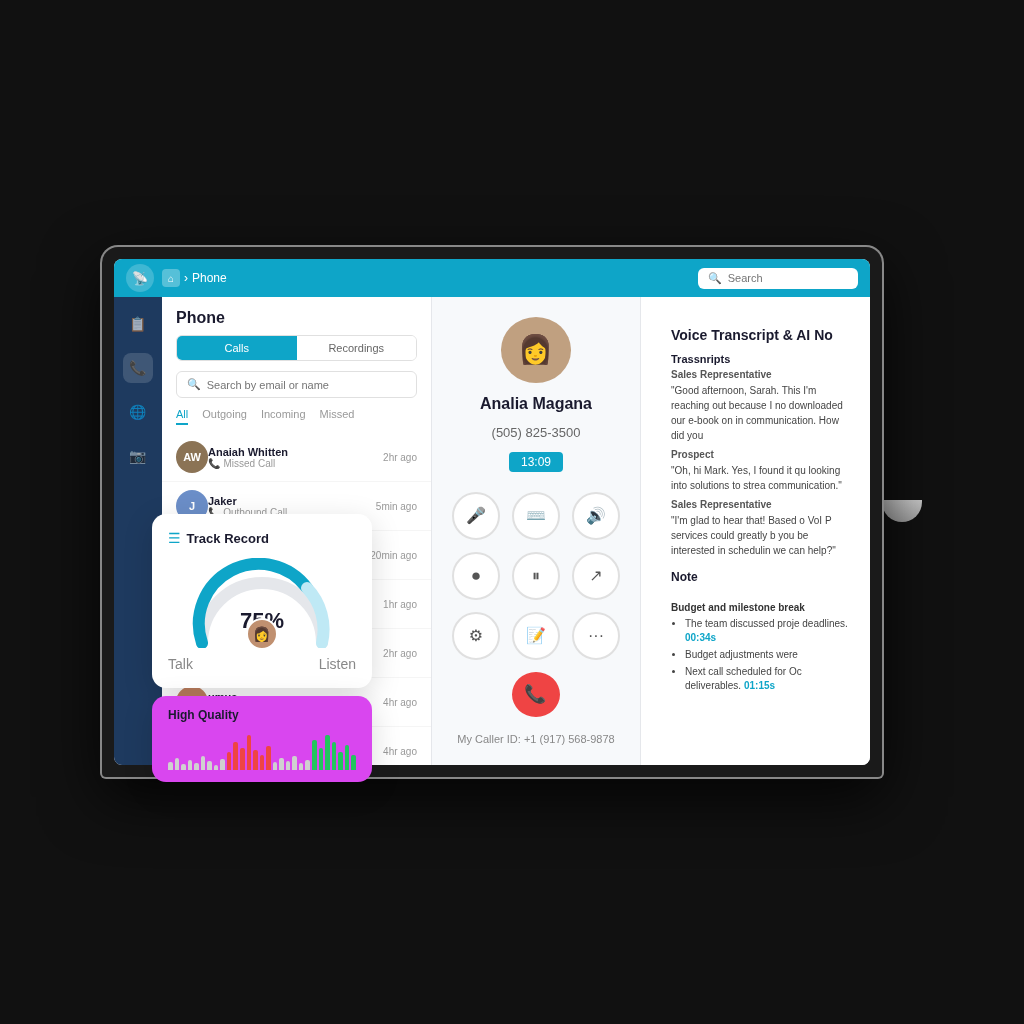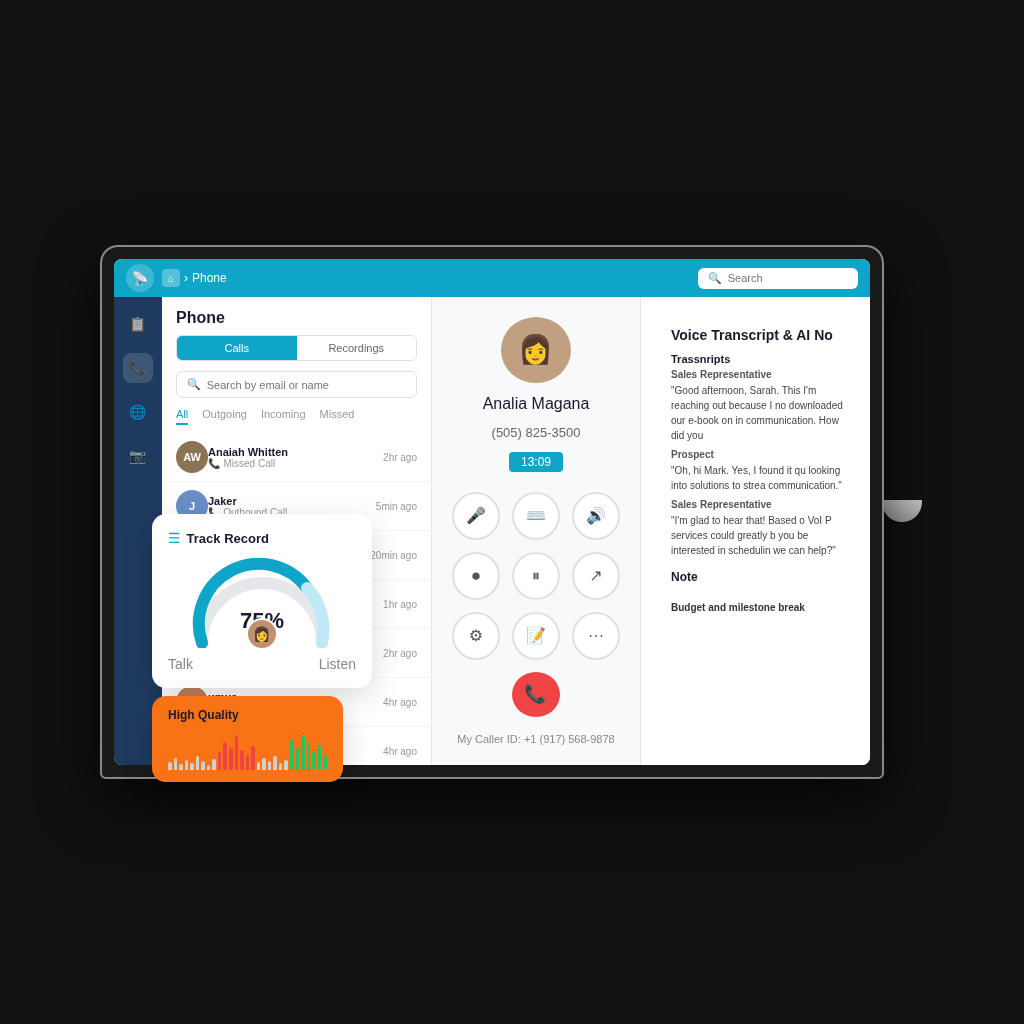--- a/index.html
+++ b/index.html
@@ -300,21 +300,21 @@
       display: flex;
       align-items: center;
       justify-content: center;
       font-size: 28px;
       color: white;
       overflow: hidden;
     }
 
     .contact-name {
       font-size: 16px;
-      font-weight: 400;
+      font-weight: 700;
       color: #1a1a2e;
     }
 
     .contact-phone {
       font-size: 13px;
       color: #666;
       text-align: center;
     }
 
     .call-timer {
@@ -518,24 +518,24 @@
 
     .gauge-labels {
       display: flex;
       justify-content: space-between;
       font-size: 14px;
       color: #888;
       margin-top: 4px;
     }
 
     .quality-card {
-      background: #f97316;
+      background: #d946ef;
       border-radius: 14px;
       padding: 12px 16px;
-      width: 191px;
+      width: 220px;
       box-shadow: 0 8px 30px rgba(0,0,0,0.15);
     }
 
     .quality-title {
       font-size: 12px;
       font-weight: 700;
       color: #1a1a2e;
       margin-bottom: 8px;
     }
 
@@ -766,20 +766,31 @@
 
             <div>
               <div class="transcript-role">Sales Representative</div>
               <div class="transcript-text">"I'm glad to hear that! Based o VoI P services could greatly b you be interested in schedulin we can help?"</div>
             </div>
           </div>
 
           <div class="note-section">
             <div class="note-title">Note</div>
             <div class="note-subtitle">Budget and milestone break</div>
+            <ul class="note-list">
+              <li>
+                The team discussed proje deadlines. <span class="timestamp">00:34s</span>
+              </li>
+              <li>
+                Budget adjustments were
+              </li>
+              <li>
+                Next call scheduled for Oc deliverables. <span class="timestamp">01:15s</span>
+              </li>
+            </ul>
           </div>
         </div>
 
       </div>
     </div>
   </div>
 
   <div class="laptop-base"></div>
 </div>
 

